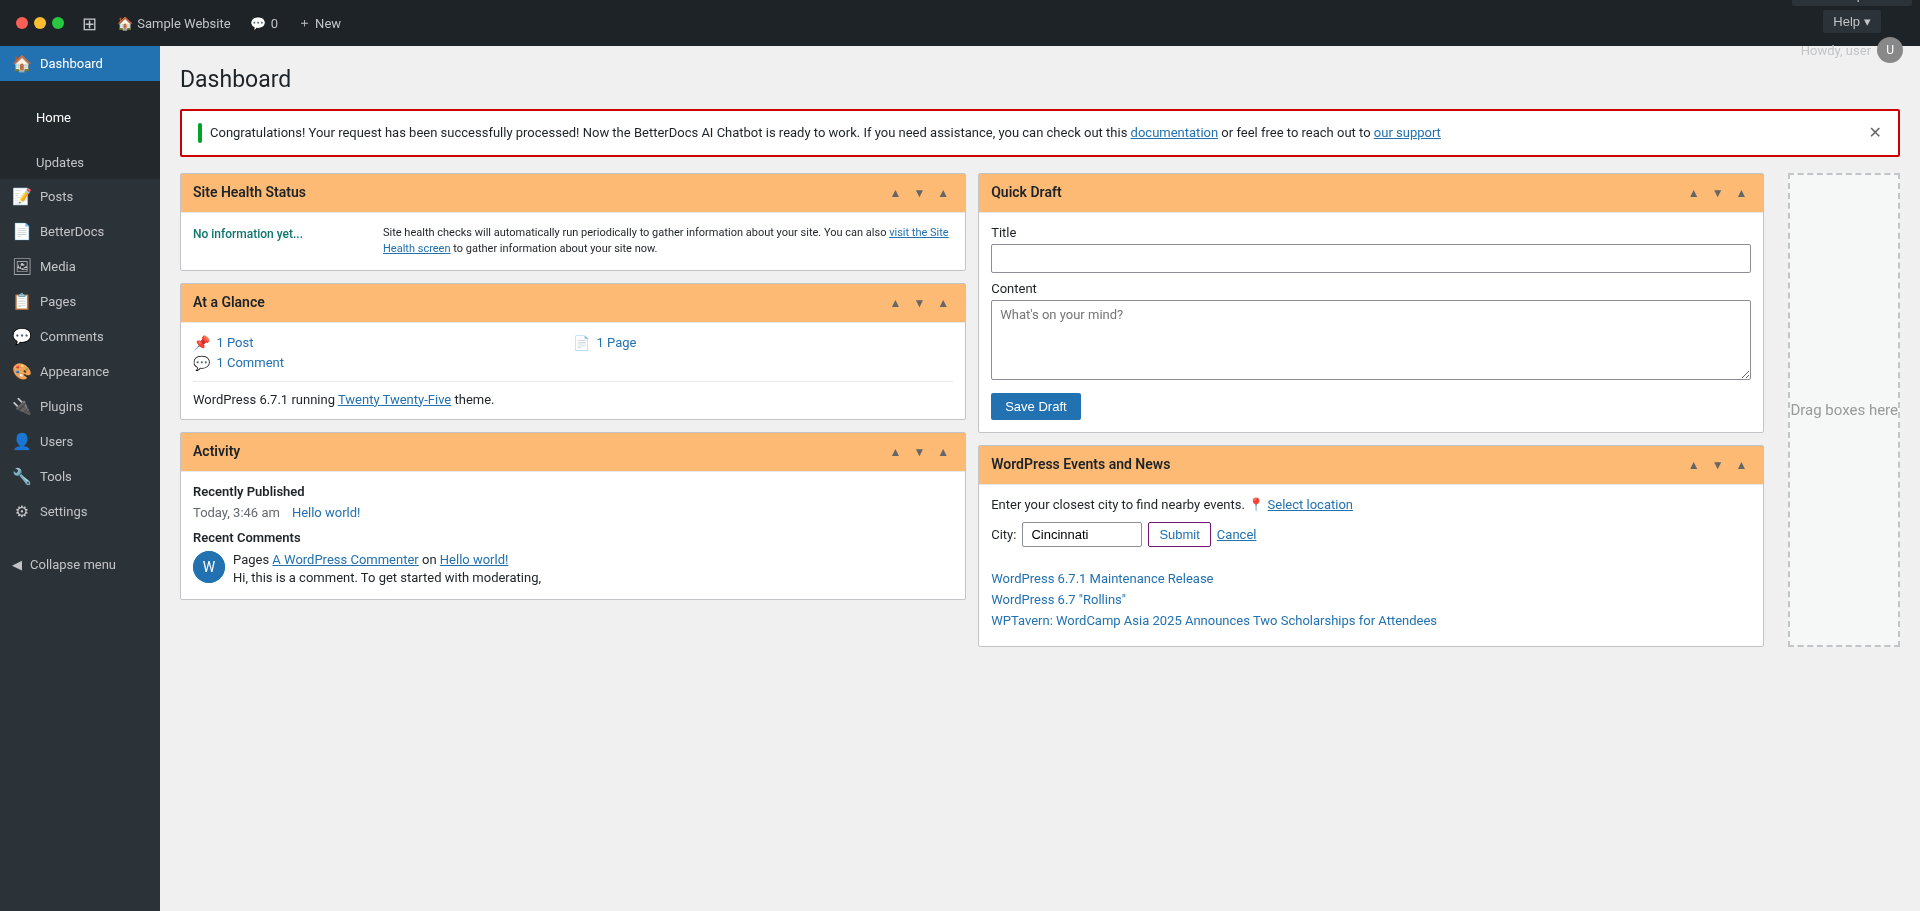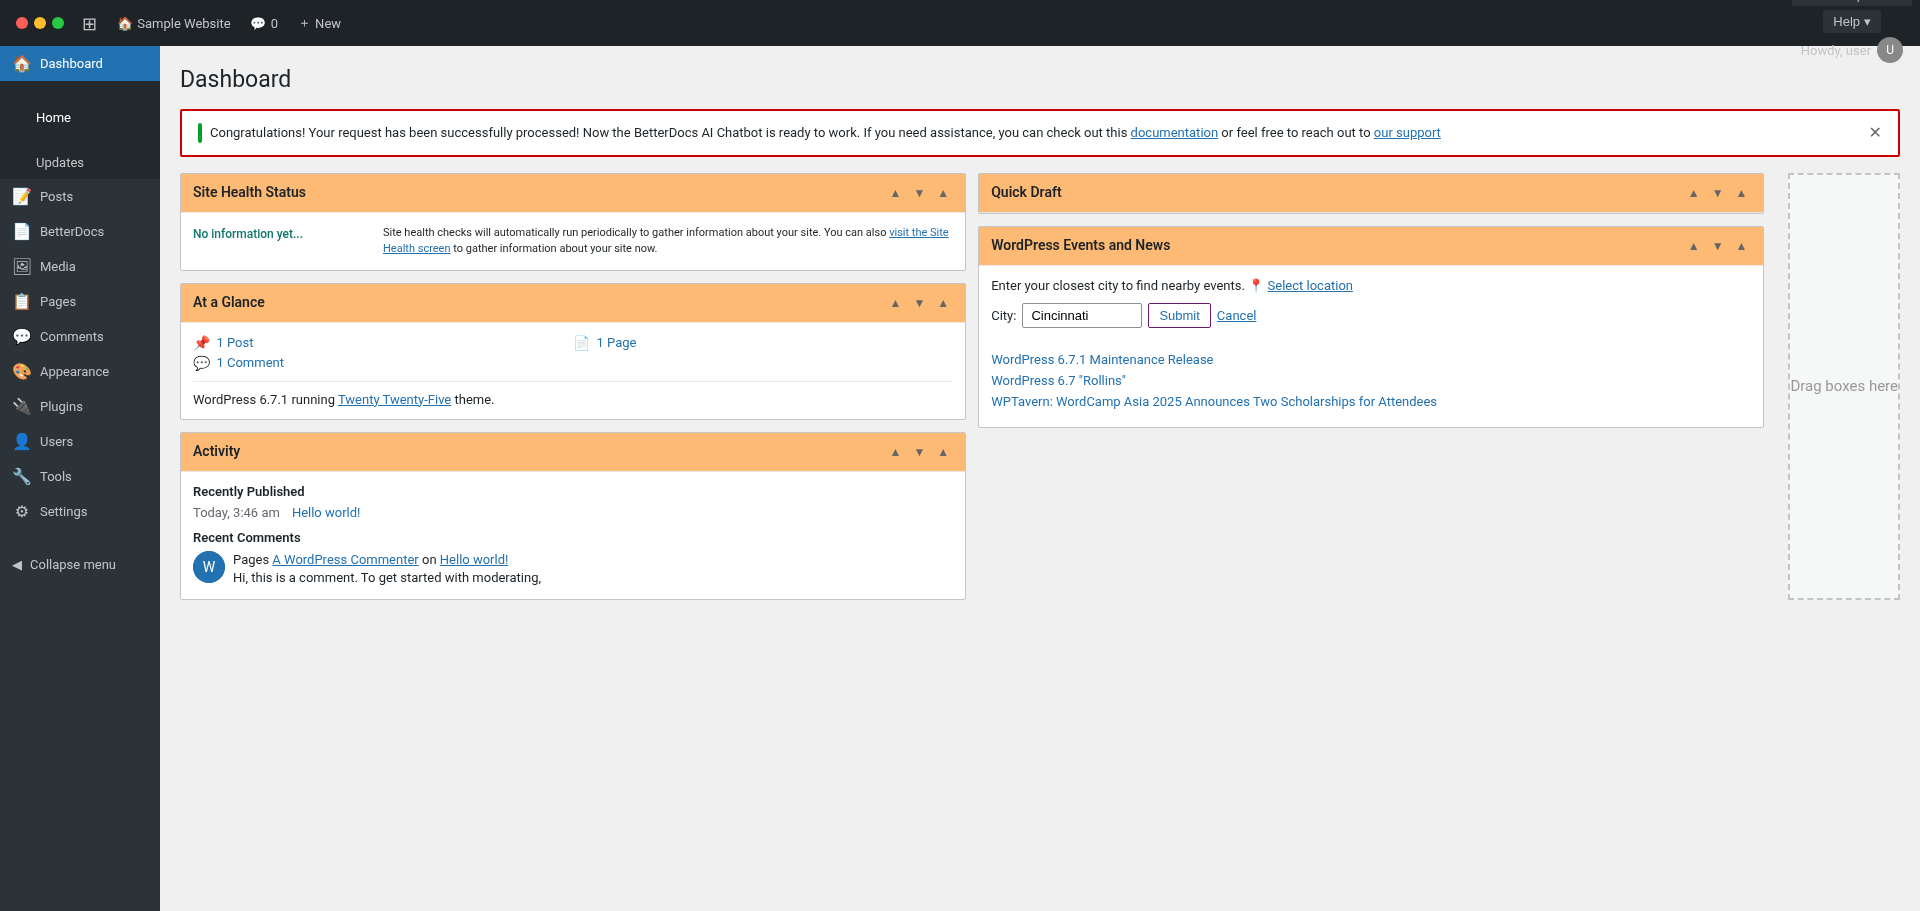--- a/index.html
+++ b/index.html
@@ -368,20 +368,27 @@
 
         <div class="widget-box">
           <div class="widget-header">
             <span class="widget-title">Quick Draft</span>
             <div class="widget-controls">
               <button class="widget-ctrl-btn">▲</button>
               <button class="widget-ctrl-btn">▼</button>
               <button class="widget-ctrl-btn">▲</button>
             </div>
           </div>
+          <div class="widget-body">
+            <div class="quick-draft-label">Title</div>
+            <input class="quick-draft-input" type="text" style="">
+            <div class="quick-draft-label">Content</div>
+            <textarea class="quick-draft-textarea" placeholder="What's on your mind?" style=""></textarea>
+            <button class="save-draft-btn">Save Draft</button>
+          </div>
         </div>
 
         <div class="widget-box">
           <div class="widget-header">
             <span class="widget-title">WordPress Events and News</span>
             <div class="widget-controls">
               <button class="widget-ctrl-btn">▲</button>
               <button class="widget-ctrl-btn">▼</button>
               <button class="widget-ctrl-btn">▲</button>
             </div>

